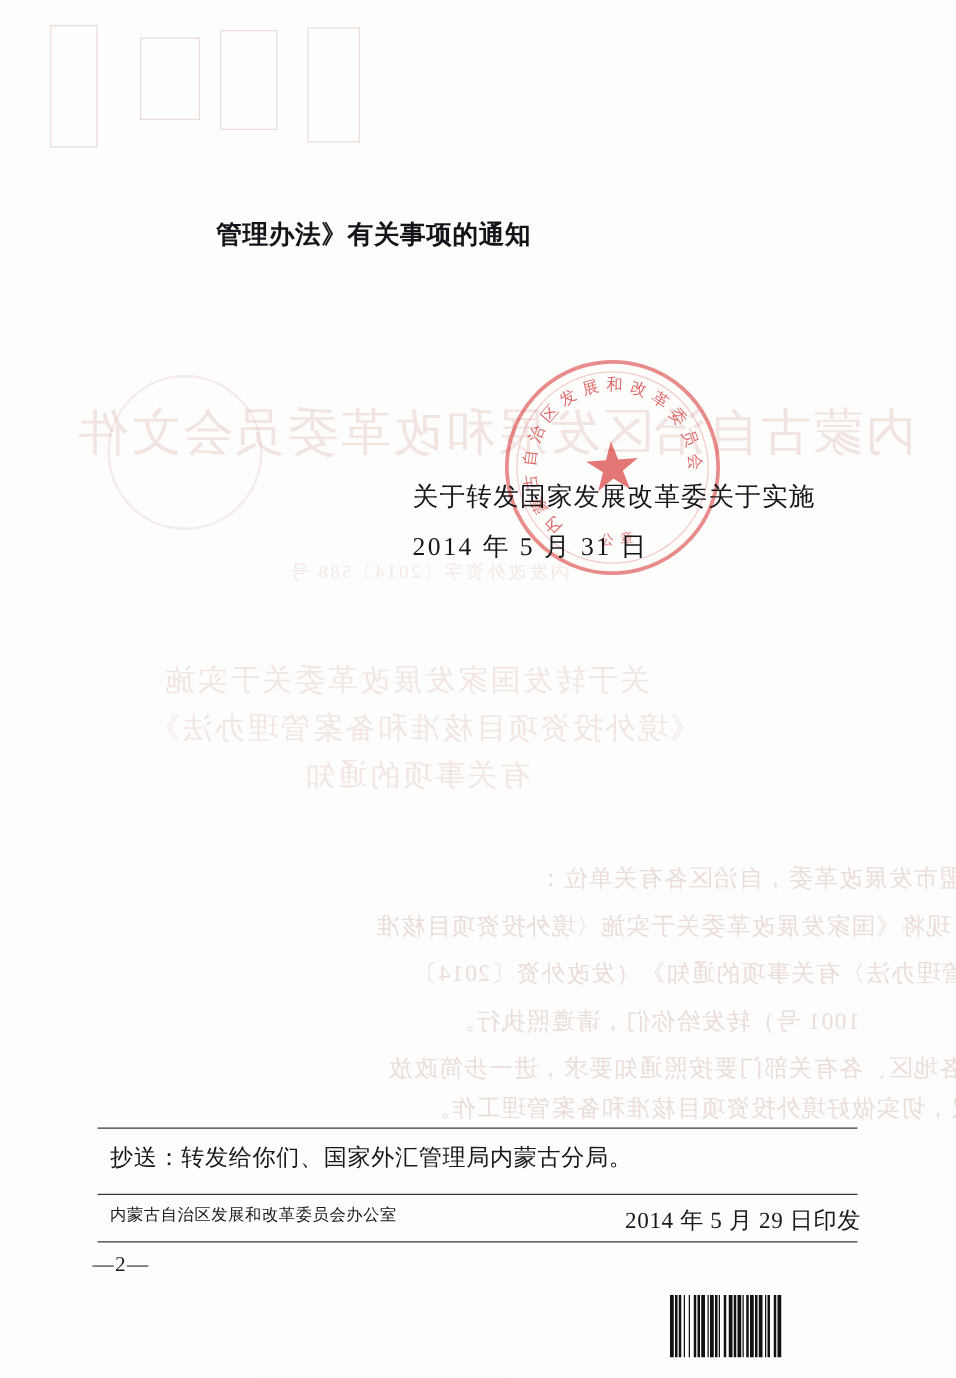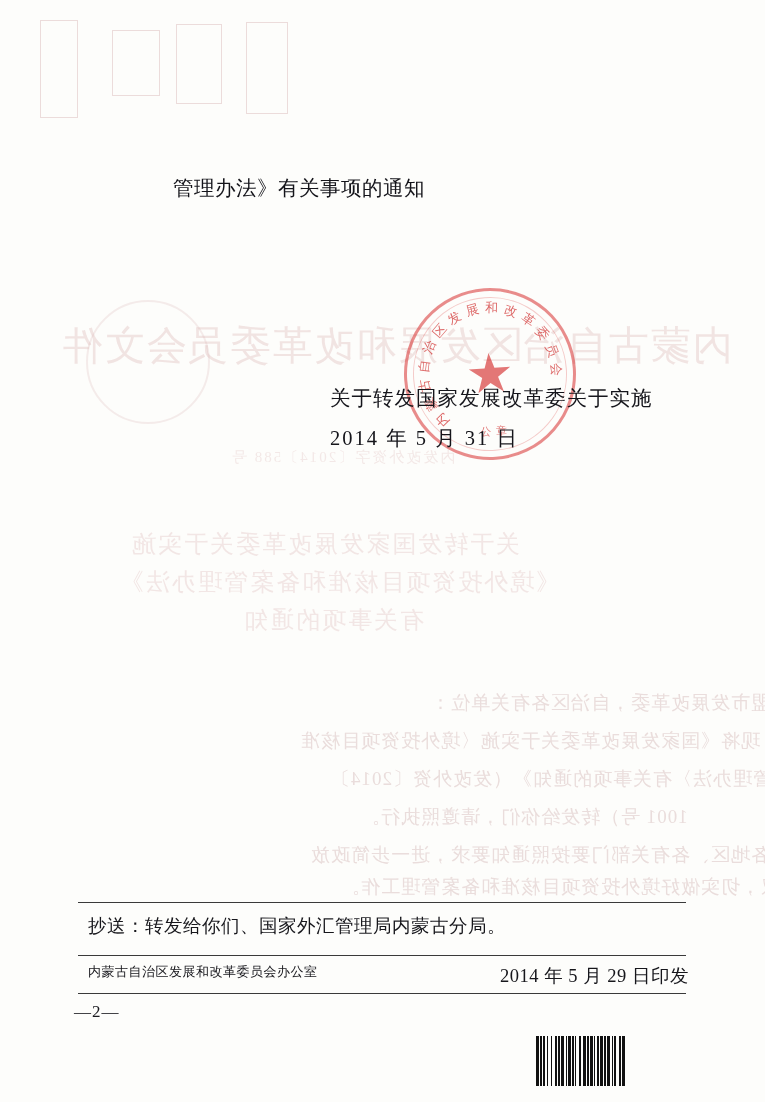--- a/index.html
+++ b/index.html
@@ -47,20 +47,21 @@
     left: 133px;
     top: 168px;
     width: 520px;
     font-size: 20.5px;
     line-height: 40px;
     color: #14141a;
     letter-spacing: 0.5px;
   }
   .attach-line2 {
     padding-left: 40px;
+    font-weight: bold;
   }
 
   .signature {
     position: absolute;
     left: 330px;
     top: 378px;
     font-size: 20.5px;
     line-height: 40px;
     color: #15151b;
     letter-spacing: 1px;

